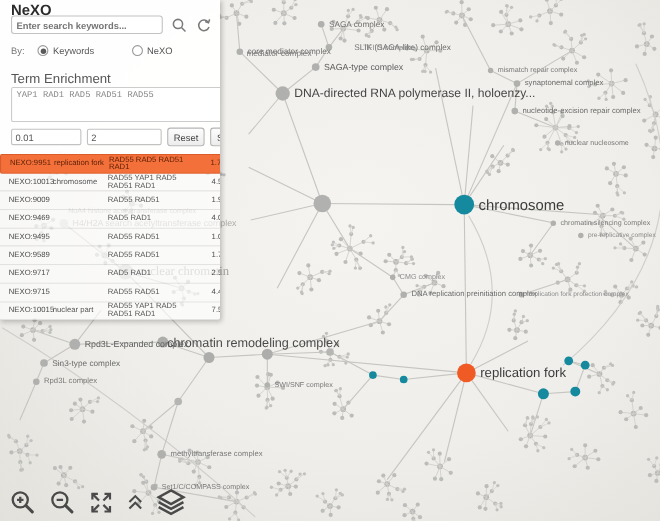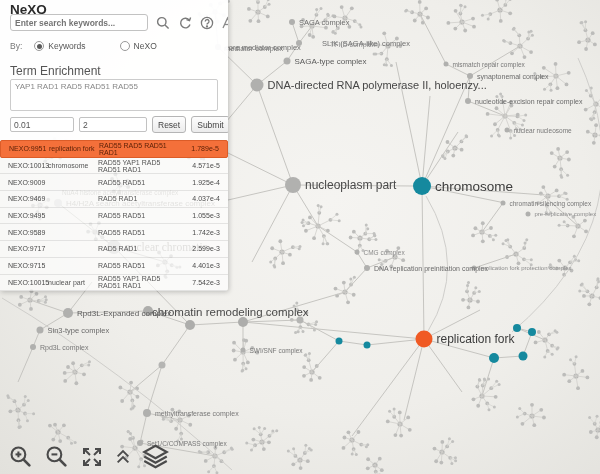--- a/index.html
+++ b/index.html
@@ -4,37 +4,37 @@
 <style>
   html,body{margin:0;padding:0;}
   body{width:600px;height:474px;overflow:hidden;font-family:"Liberation Sans",sans-serif;}
   #canvas{position:relative;width:600px;height:474px;
     background:radial-gradient(ellipse at 55% 42%, #f5f4f1 0%, #efeeea 55%, #e2e1dc 100%);}
   #net{position:absolute;left:0;top:0;z-index:0;}
   #labels{position:absolute;left:0;top:0;width:600px;height:474px;z-index:1;pointer-events:none;}
   #labels .nlabel{position:absolute;white-space:nowrap;transform:translateY(-50%);letter-spacing:0;}
 
   
-  #panel{position:absolute;left:0;top:0;width:228px;z-index:2;
+  #panel{position:absolute;left:0;top:0;width:200px;z-index:2;
     box-shadow:1px 1px 5px rgba(0,0,0,.22);border-radius:0 0 3px 0;overflow:hidden;}
   .panel-top{position:relative;height:140px;background:rgba(255,255,255,.95);}
   .app-title{position:absolute;left:10px;top:2px;margin:0;font-size:13.5px;font-weight:bold;color:#2b2b2b;}
   .search-row{position:absolute;left:10px;top:14px;display:flex;align-items:center;gap:8px;}
   .search-input{width:128px;height:15px;font-size:8.5px;border:1px solid #c2c2c2;border-radius:3px;
     padding:0 4px;color:#555;background:#fff;outline:none;font-family:"Liberation Sans",sans-serif;font-weight:bold;}
   .sicon{display:inline-flex;cursor:pointer;}
   .by-row{position:absolute;left:10px;top:41px;display:flex;align-items:center;font-size:8.5px;color:#777;}
   .radio{display:inline-block;width:8px;height:8px;border:1px solid #999;border-radius:50%;
     margin:0 4px 0 0;position:relative;background:#fff;}
   .radio.sel::after{content:"";position:absolute;left:1.5px;top:1.5px;width:5px;height:5px;
     border-radius:50%;background:#5a5a5a;}
   .enrich-heading{position:absolute;left:10px;top:64px;font-size:12px;color:#555;font-weight:400;}
   .enrich-text{position:absolute;left:10px;top:79px;width:198px;height:26px;resize:none;
     border:1px solid #ccc;border-radius:2px;font-size:8px;color:#888;padding:2px 4px;
-    font-family:Liberation Sans, sans-serif;outline:none;background:#fff;}
+    font-family:Liberation Mono, monospace;outline:none;background:#fff;}
   .param-row{position:absolute;left:10px;top:116px;display:flex;align-items:center;gap:5px;}
   .param{height:13px;font-size:8.5px;border:1px solid #c2c2c2;border-radius:2px;padding:0 3px;
     color:#555;font-family:"Liberation Sans",sans-serif;outline:none;background:#fff;}
   .p1{width:56px;}.p2{width:60px;}
   .pbtn{height:17px;font-size:8.5px;color:#444;border:1px solid #b5b5b5;border-radius:3px;
     background:linear-gradient(#fdfdfd,#ececec);padding:0 5px;cursor:pointer;
     font-family:"Liberation Sans",sans-serif;}
 
   
   #results{width:228px;}
@@ -1405,21 +1405,20 @@
       <div class="nlabel" style="left: 322px; top: 43px; font-size: 7.5px; color: rgb(111, 111, 111);">SLIK (SAGA-like) complex</div>
       <div class="nlabel" style="left: 330px; top: 44px; font-size: 7px; color: rgb(140, 140, 140);">TFIID complex</div>
       <div class="nlabel" style="left: 225px; top: 47px; font-size: 7.5px; color: rgb(111, 111, 111);">core mediator complex</div>
       <div class="nlabel" style="left: 224px; top: 48px; font-size: 7.5px; color: rgb(122, 122, 122);">mediator complex</div>
       <div class="nlabel" style="left: 294.5px; top: 61px; font-size: 8px; color: rgb(90, 90, 90);">SAGA-type complex</div>
       <div class="nlabel" style="left: 267.5px; top: 85px; font-size: 11px; color: rgb(70, 70, 70); font-weight: 500;">DNA-directed RNA polymerase II, holoenzy...</div>
       <div class="nlabel" style="left: 452.5px; top: 64px; font-size: 6.5px; color: rgb(120, 120, 120);">mismatch repair complex</div>
       <div class="nlabel" style="left: 477px; top: 76px; font-size: 7px; color: rgb(106, 106, 106);">synaptonemal complex</div>
       <div class="nlabel" style="left: 475px; top: 101px; font-size: 7px; color: rgb(106, 106, 106);">nucleotide-excision repair complex</div>
       <div class="nlabel" style="left: 513.5px; top: 130px; font-size: 6.5px; color: rgb(120, 120, 120);">nuclear nucleosome</div>
-      <div class="nlabel" style="left: 305px; top: 185px; font-size: 12px; color: rgb(74, 74, 74); font-weight: 500;">nucleoplasm part</div>
       <div class="nlabel" style="left: 435px; top: 186px; font-size: 13.5px; color: rgb(60, 60, 60); font-weight: 500;">chromosome</div>
       <div class="nlabel" style="left: 509.5px; top: 203px; font-size: 6.5px; color: rgb(120, 120, 120);">chromatin silencing complex</div>
       <div class="nlabel" style="left: 534.5px; top: 214px; font-size: 6px; color: rgb(138, 138, 138);">pre-replicative complex</div>
       <div class="nlabel" style="left: 363.5px; top: 252px; font-size: 6.5px; color: rgb(138, 138, 138);">CMG complex</div>
       <div class="nlabel" style="left: 374px; top: 268px; font-size: 7px; color: rgb(106, 106, 106);">DNA replication preinitiation complex</div>
       <div class="nlabel" style="left: 480.5px; top: 268px; font-size: 6px; color: rgb(138, 138, 138);">replication fork protection complex</div>
       <div class="nlabel" style="left: 152px; top: 312px; font-size: 11.5px; color: rgb(74, 74, 74); font-weight: 500;">chromatin remodeling complex</div>
       <div class="nlabel" style="left: 77px; top: 313px; font-size: 8px; color: rgb(90, 90, 90);">Rpd3L-Expanded complex</div>
       <div class="nlabel" style="left: 47.5px; top: 330px; font-size: 7.5px; color: rgb(106, 106, 106);">Sin3-type complex</div>
       <div class="nlabel" style="left: 40px; top: 347px; font-size: 7px; color: rgb(120, 120, 120);">Rpd3L complex</div>

